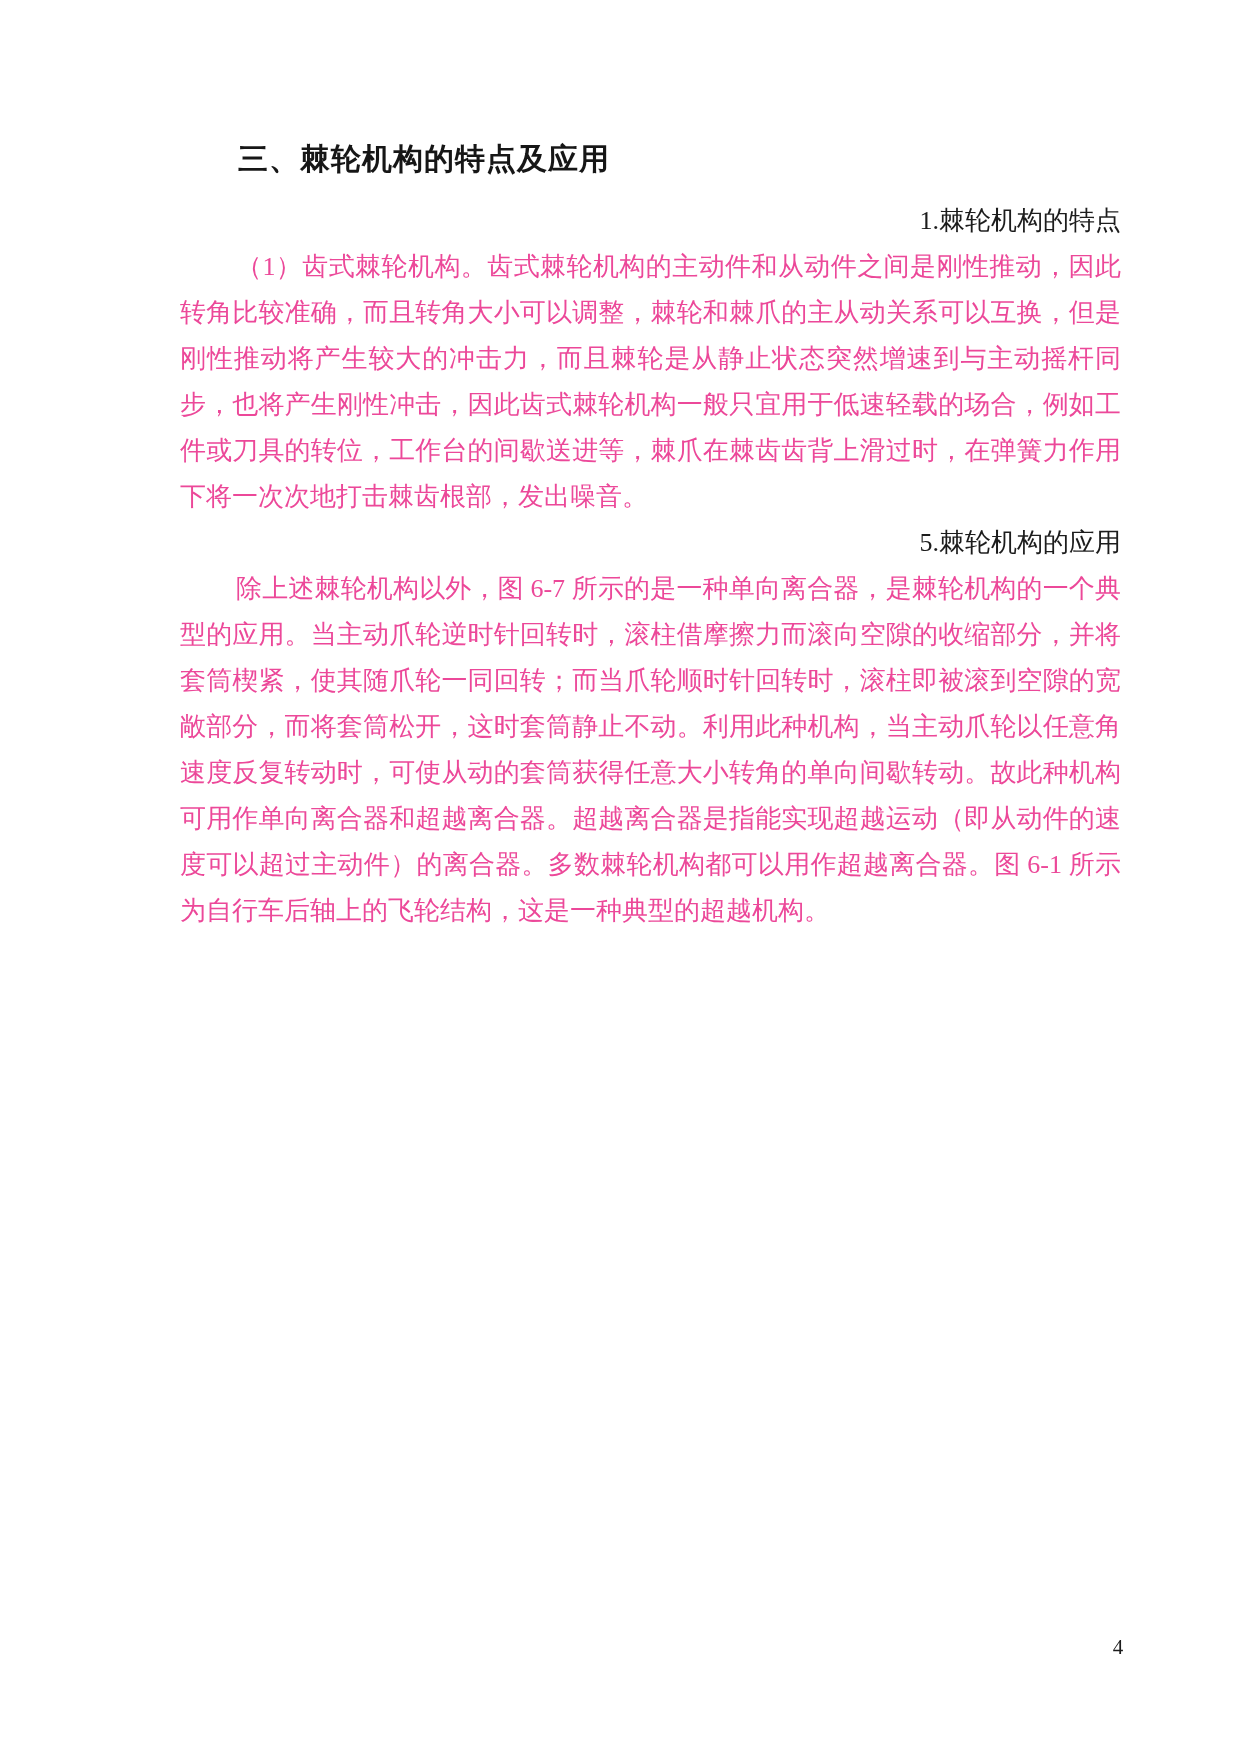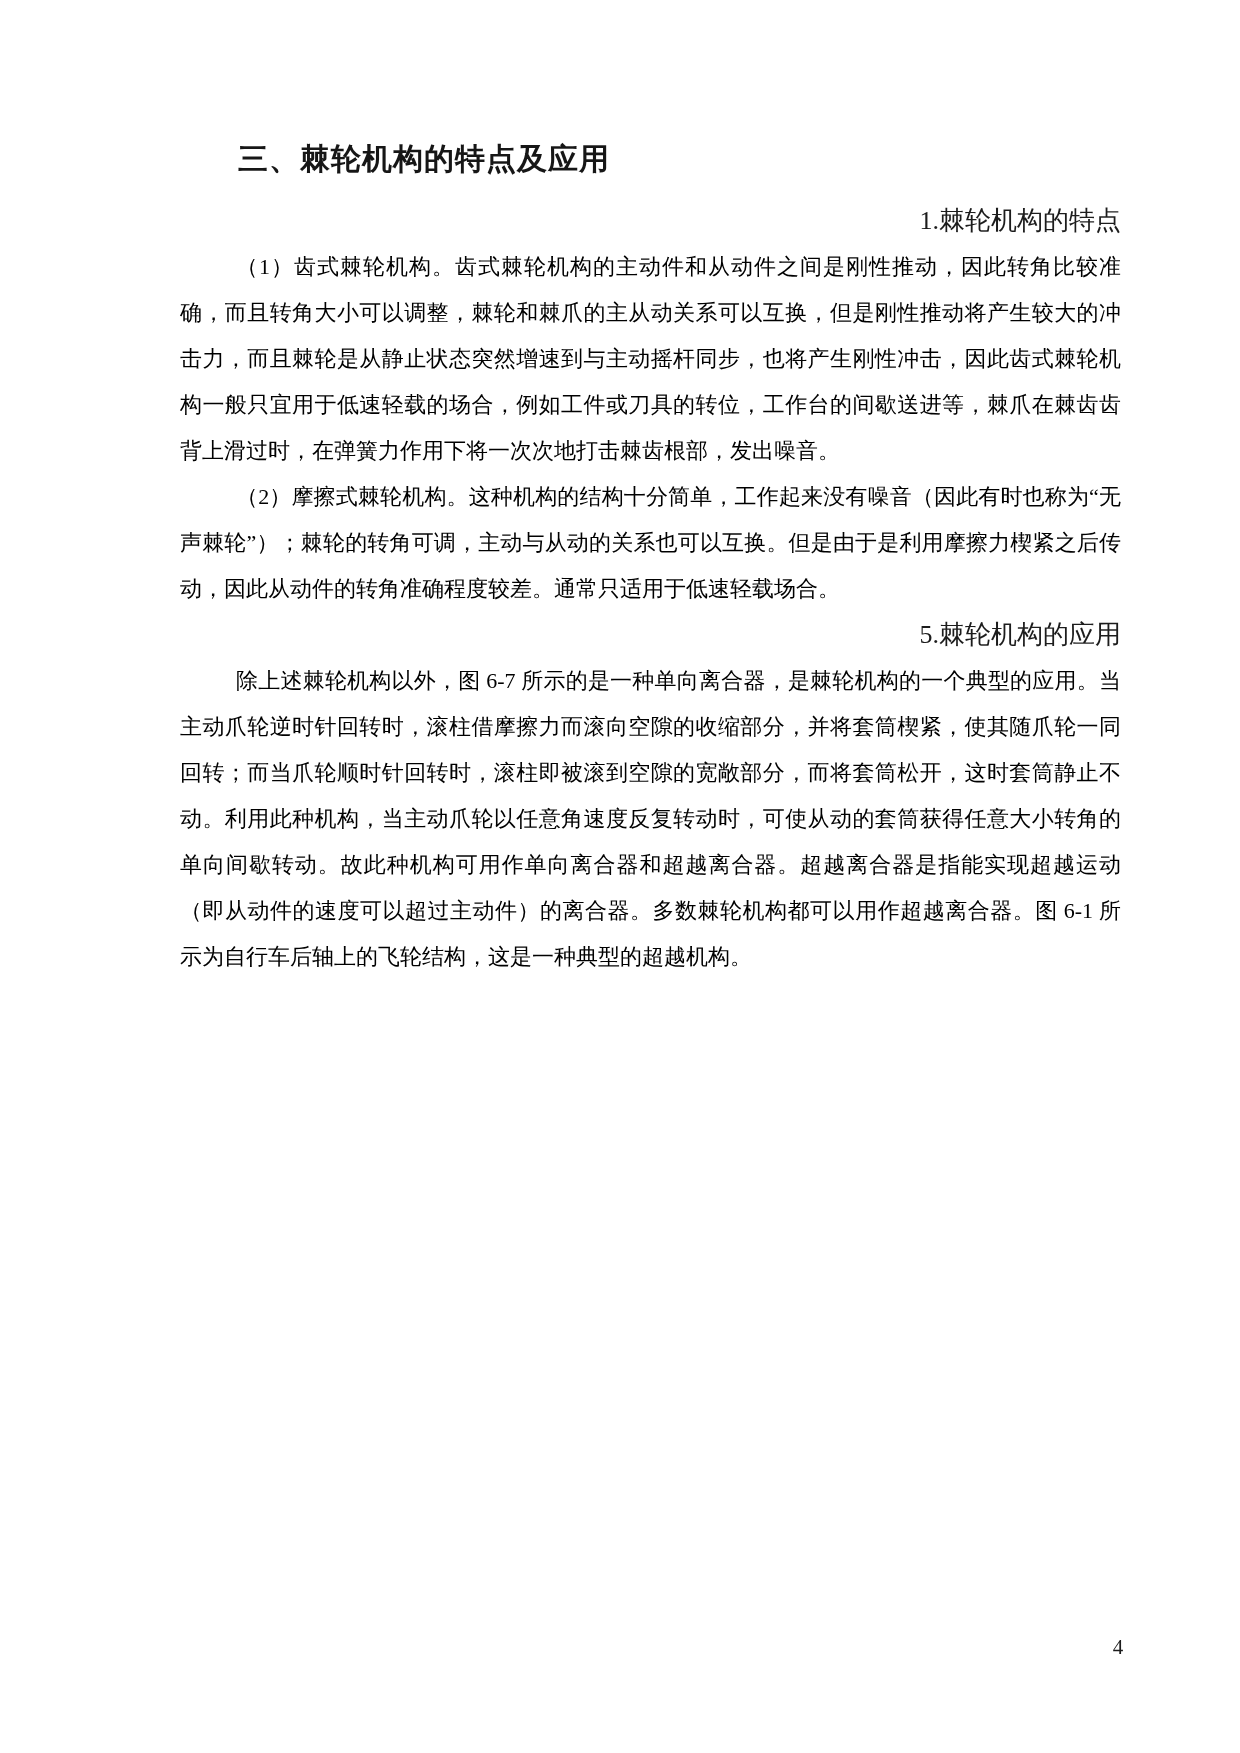--- a/index.html
+++ b/index.html
@@ -39,26 +39,26 @@
   }
   .section-heading {
     font-size: 26px;
     font-weight: normal;
     line-height: 46px;
     text-indent: 48px;
     color: #1c1c1c;
     text-align: right;
   }
   .body-para {
-    font-size: 22px;
+    font-size: 26px;
     line-height: 46px;
     text-indent: 56px;
     text-align: justify;
     text-align-last: left;
-    color: #000000;
+    color: #ec4899;
     word-break: break-all;
   }
   .page-number {
     position: absolute;
     top: 1626px;
     left: 1103px;
     width: 30px;
     font-size: 21px;
     line-height: 26px;
     text-align: center;
@@ -70,21 +70,20 @@
 
 <div class="page">
   <div class="content">
 
     <h1 class="doc-title">三、棘轮机构的特点及应用</h1>
 
     <h2 class="section-heading">1.棘轮机构的特点</h2>
 
     <p class="body-para">（1）齿式棘轮机构。齿式棘轮机构的主动件和从动件之间是刚性推动，因此转角比较准确，而且转角大小可以调整，棘轮和棘爪的主从动关系可以互换，但是刚性推动将产生较大的冲击力，而且棘轮是从静止状态突然增速到与主动摇杆同步，也将产生刚性冲击，因此齿式棘轮机构一般只宜用于低速轻载的场合，例如工件或刀具的转位，工作台的间歇送进等，棘爪在棘齿齿背上滑过时，在弹簧力作用下将一次次地打击棘齿根部，发出噪音。</p>
 
-    <p class="body-para">（2）摩擦式棘轮机构。这种机构的结构十分简单，工作起来没有噪音（因此有时也称为“无声棘轮”）；棘轮的转角可调，主动与从动的关系也可以互换。但是由于是利用摩擦力楔紧之后传动，因此从动件的转角准确程度较差。通常只适用于低速轻载场合。</p>
 
     <h2 class="section-heading">5.棘轮机构的应用</h2>
 
     <p class="body-para">除上述棘轮机构以外，图 6-7 所示的是一种单向离合器，是棘轮机构的一个典型的应用。当主动爪轮逆时针回转时，滚柱借摩擦力而滚向空隙的收缩部分，并将套筒楔紧，使其随爪轮一同回转；而当爪轮顺时针回转时，滚柱即被滚到空隙的宽敞部分，而将套筒松开，这时套筒静止不动。利用此种机构，当主动爪轮以任意角速度反复转动时，可使从动的套筒获得任意大小转角的单向间歇转动。故此种机构可用作单向离合器和超越离合器。超越离合器是指能实现超越运动（即从动件的速度可以超过主动件）的离合器。多数棘轮机构都可以用作超越离合器。图 6-1 所示为自行车后轴上的飞轮结构，这是一种典型的超越机构。</p>
 
 
   </div>
 
   <div class="page-number">4</div>
 </div>

